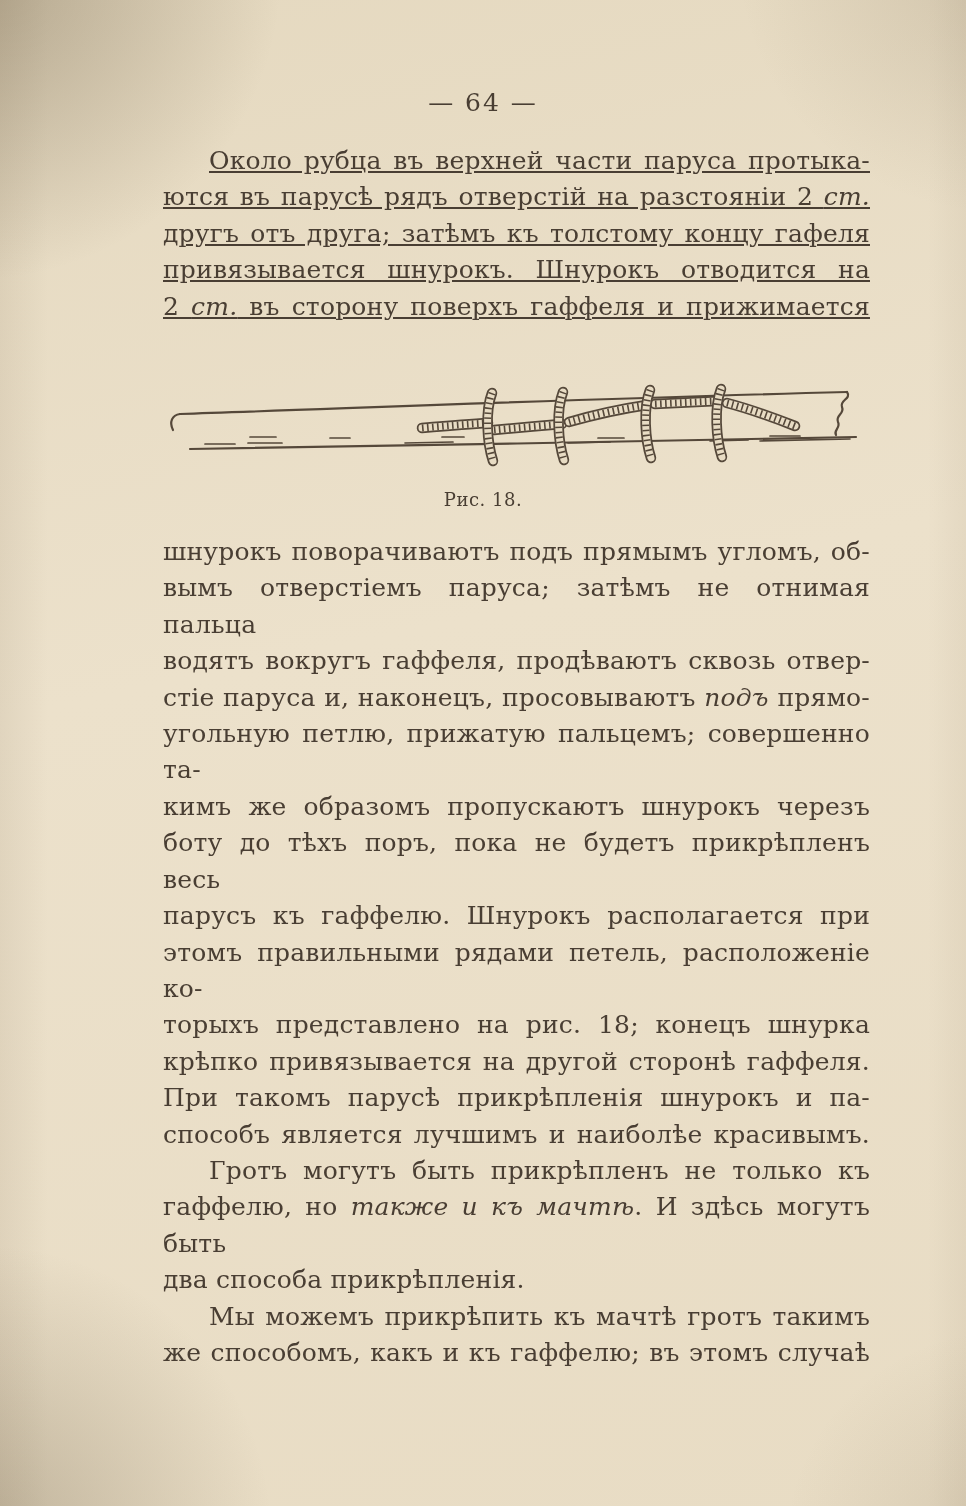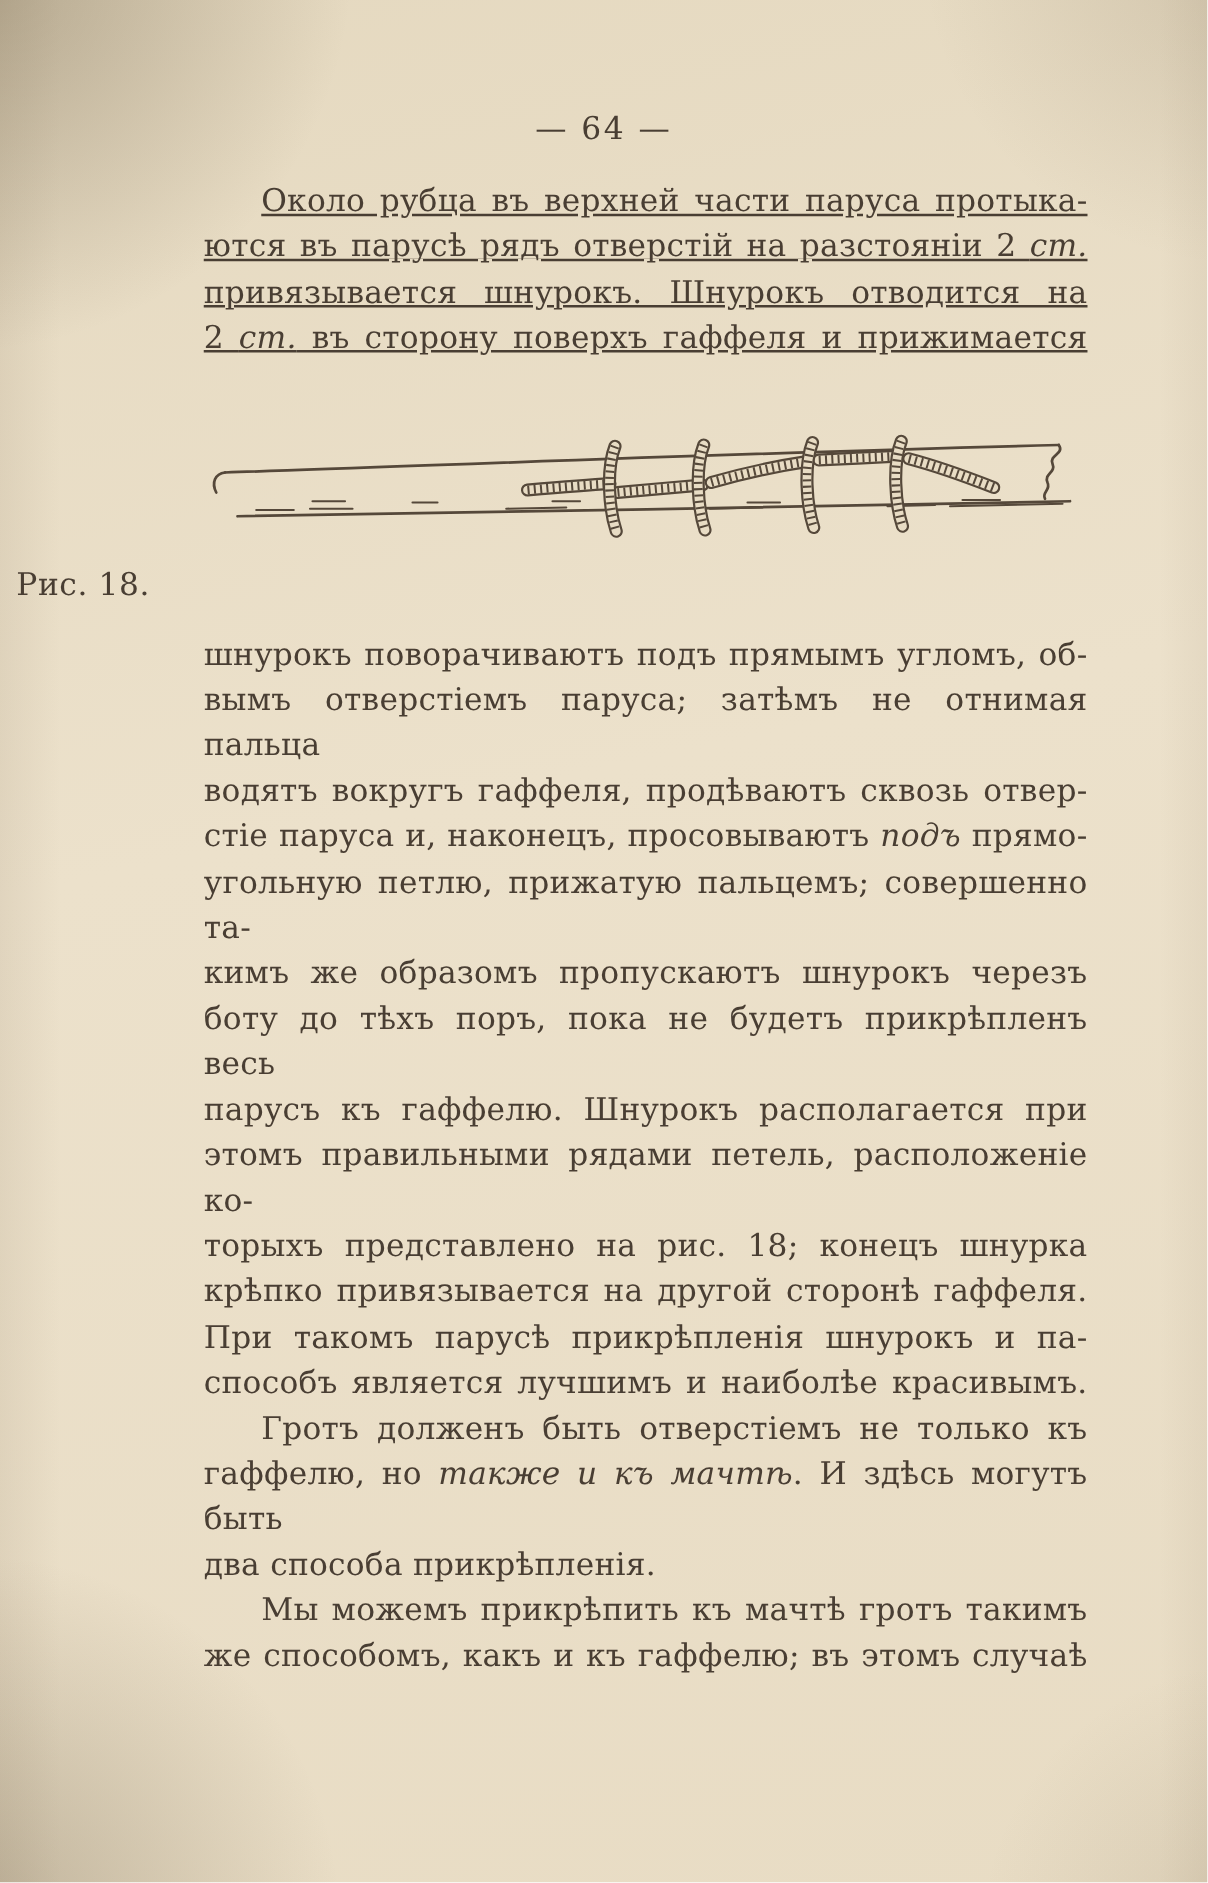--- a/index.html
+++ b/index.html
@@ -20,38 +20,39 @@
     font-size:25px; line-height:36.4px; letter-spacing:.2px;
     text-align:justify; text-align-last:justify;
   }
   .line.indent { text-indent:46px; }
   .line.last-left { text-align-last:left; }
   .it { font-style:italic; }
   #page-number { margin-top:88px; text-align:center; font-size:25px; letter-spacing:2px; }
   #para-before { margin-top:26px;text-decoration:underline; }
   .figure-wrap { margin-top:56px; margin-left:150px; width:716px; }
   #fig-svg { display:block; }
-  #caption { margin-top:12px; font-size:25px; letter-spacing:.5px;margin-left:13px; }
+  #caption { margin-top:12px; text-align:center; font-size:18px; letter-spacing:.5px; }
   #para-after { margin-top:24px; }
   .spar { stroke:var(--figline,#55483a); fill:none; stroke-width:2.2; stroke-linecap:round; }
   .grain { stroke:var(--figline,#55483a); stroke-width:1.7; stroke-linecap:round; }
   .rope-out  { stroke:var(--figline,#55483a); stroke-width:10.5; fill:none; stroke-linecap:round; }
   .rope-core { stroke:var(--paper,#e8dcc4);  stroke-width:7;    fill:none; stroke-linecap:round; }
   .rope-hatch{ stroke:var(--figline,#55483a); stroke-width:7;   fill:none; stroke-linecap:butt; stroke-dasharray:1.6 3.4; }
 </style>
 </head>
 <body>
 
 <div class="page">
 
   <div id="page-number">— 64 —</div>
 
   <div id="para-before" class="column">
       <div class="line indent"><span>Около рубца въ верхней части паруса протыка-</span></div>
       <div class="line"><span>ются въ парусѣ рядъ отверстій на разстояніи 2 </span><span class="it">ст.</span></div>
+      <div class="line"><span>другъ отъ друга; затѣмъ къ толстому концу гафеля</span></div>
       <div class="line"><span>привязывается шнурокъ. Шнурокъ отводится на</span></div>
       <div class="line"><span>2 </span><span class="it">ст.</span><span> въ сторону поверхъ гаффеля и прижимается</span></div>
     </div>
 
   <div class="figure-wrap">
     <svg id="fig-svg" width="716" height="96" viewBox="0 0 716 96">
       <g>
         <path class="spar" d="M30,33 C160,29 420,18 697,11"></path>
         <path class="spar" d="M30,33 C22,34 19,41 23,49"></path>
         <path class="spar" d="M40,68 C230,66 520,59 706,56"></path>
@@ -111,20 +112,20 @@
       <div class="line"><span>стіе паруса и, наконецъ, просовываютъ </span><span class="it">подъ</span><span> прямо-</span></div>
       <div class="line"><span>угольную петлю, прижатую пальцемъ; совершенно та-</span></div>
       <div class="line"><span>кимъ же образомъ пропускаютъ шнурокъ черезъ</span></div>
       <div class="line"><span>боту до тѣхъ поръ, пока не будетъ прикрѣпленъ весь</span></div>
       <div class="line"><span>парусъ къ гаффелю. Шнурокъ располагается при</span></div>
       <div class="line"><span>этомъ правильными рядами петель, расположеніе ко-</span></div>
       <div class="line"><span>торыхъ представлено на рис. 18; конецъ шнурка</span></div>
       <div class="line"><span>крѣпко привязывается на другой сторонѣ гаффеля.</span></div>
       <div class="line"><span>При такомъ парусѣ прикрѣпленія шнурокъ и па-</span></div>
       <div class="line"><span>способъ является лучшимъ и наиболѣе красивымъ.</span></div>
-      <div class="line indent"><span>Гротъ долженъ быть отверстіемъ не только къ</span></div>
+      <div class="line indent"><span>Гротъ могутъ быть прикрѣпленъ не только къ</span></div>
       <div class="line"><span>гаффелю, но </span><span class="it">также и къ мачтѣ</span><span>. И здѣсь могутъ быть</span></div>
       <div class="line last-left"><span>два способа прикрѣпленія.</span></div>
       <div class="line indent"><span>Мы можемъ прикрѣпить къ мачтѣ гротъ такимъ</span></div>
       <div class="line"><span>же способомъ, какъ и къ гаффелю; въ этомъ случаѣ</span></div>
     </div>
 
 </div>
 
 </body></html>

